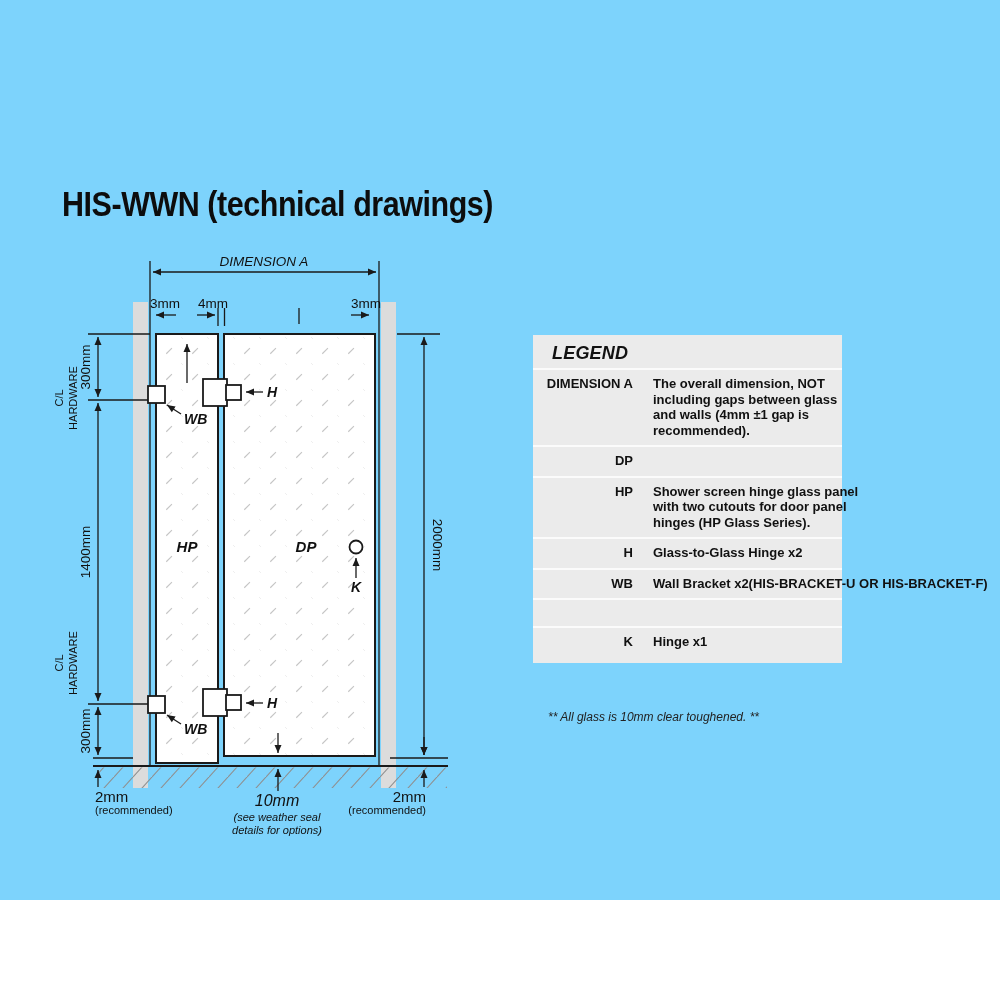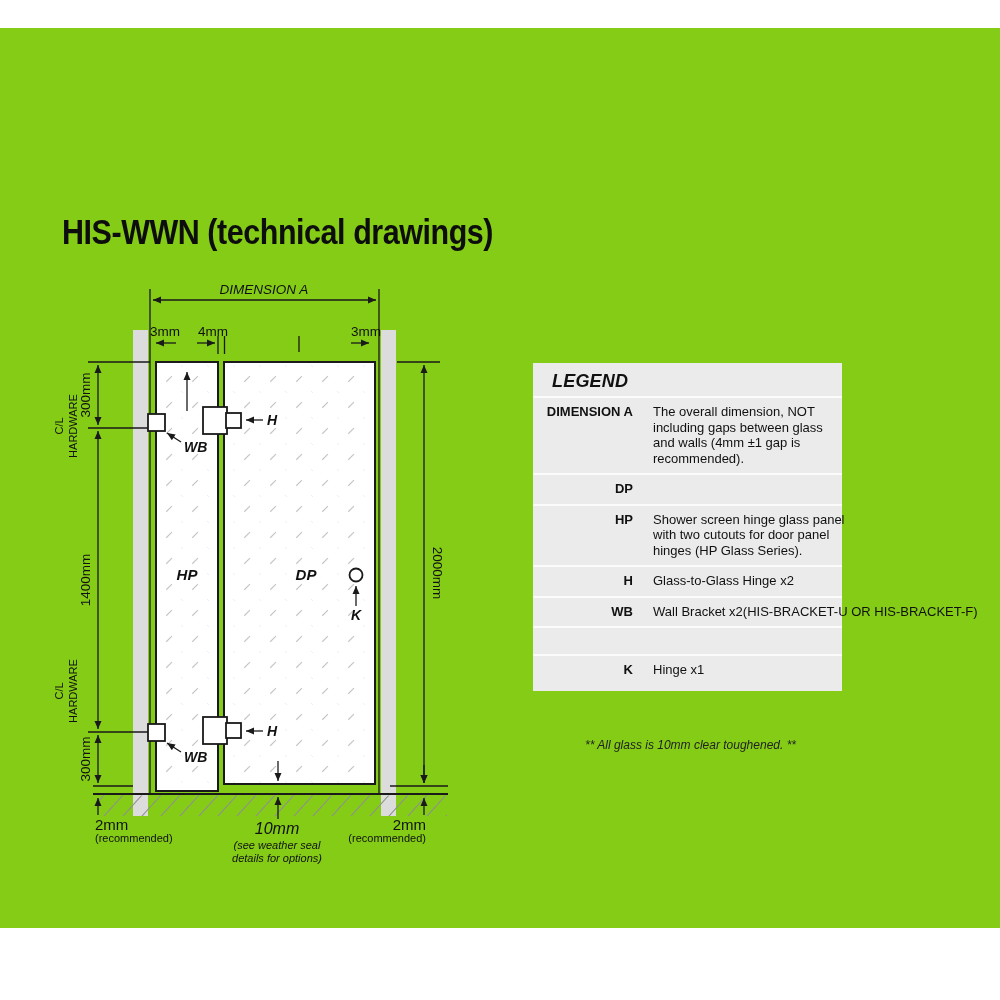--- a/index.html
+++ b/index.html
@@ -1,18 +1,18 @@
 <!DOCTYPE html>
 <html><head>
 <meta charset="utf-8">
 <style>
   html,body { margin:0; padding:0; background:#fff; }
   .page {
-    position:relative; width:1000px; height:900px; background:#84cc16;
-    font-family:"Liberation Sans", sans-serif; color:#111; overflow:hidden;margin-top:28px;
+    position:relative; width:1000px; height:900px; background:#7dd3fc;
+    font-family:"Liberation Sans", sans-serif; color:#111; overflow:hidden;
   }
   .title {
     position:absolute; left:62px; top:184px; margin:0;
     font-size:35px; font-weight:700; letter-spacing:-0.5px; color:#0d0d0d;
     transform:scaleX(0.87); transform-origin:left top; white-space:nowrap;
   }
   svg.drawing { position:absolute; left:0; top:0; }
   svg.drawing text { font-family:"Liberation Sans", sans-serif; fill:#111; }
   .ln   { stroke:#1a1a1a; stroke-width:1.3; fill:none; }
   .thick{ stroke:#1a1a1a; stroke-width:2;   fill:none; }
@@ -29,25 +29,25 @@
     background:#ebebeb; padding-bottom:6px;
   }
   .legend-title { font-size:18px; font-weight:700; padding:8px 0 4px 19px; letter-spacing:0.2px;font-style:italic; }
   .legend-row { display:flex; border-top:2px solid #fbfbfb; padding:6px 0 7px; }
   .legend-row .term {
     flex:0 0 100px; text-align:right; font-weight:700;
     font-size:13px; line-height:15.5px;
   }
   .legend-row .desc {
     flex:0 0 auto; margin-left:20px; white-space:pre-line;
-    font-size:13px; line-height:15.5px;
+    font-size:13px; line-height:15.5px;font-weight:bold;
   }
   .legend-row.row-empty { min-height:15px; padding:5px 0 6px; }
   .footnote {
-    position:absolute; left:548px; top:710px; width:285px; text-align:center;
+    position:absolute; left:548px; top:710px; width:285px; 
     font-size:12px; font-style:italic; color:#222;
   }
 </style>
 </head>
 <body>
 
 <div class="page">
 
   <h1 class="title">HIS-WWN (technical drawings)</h1>
 

